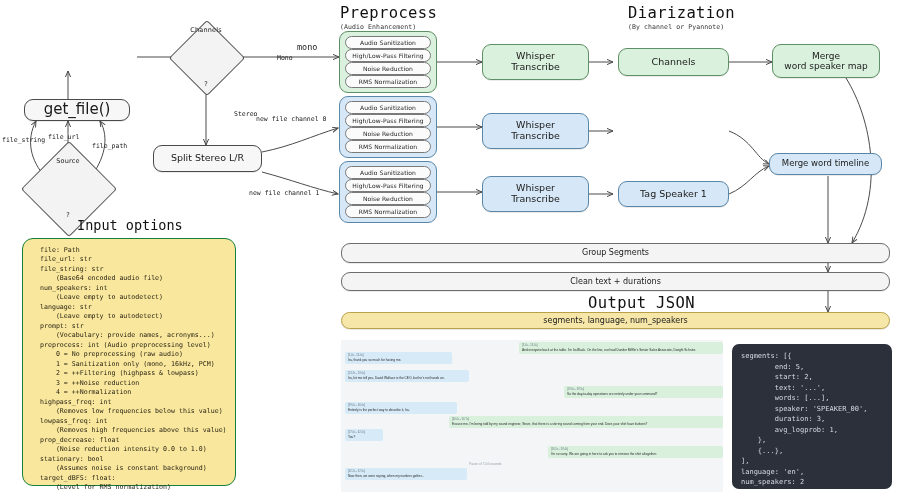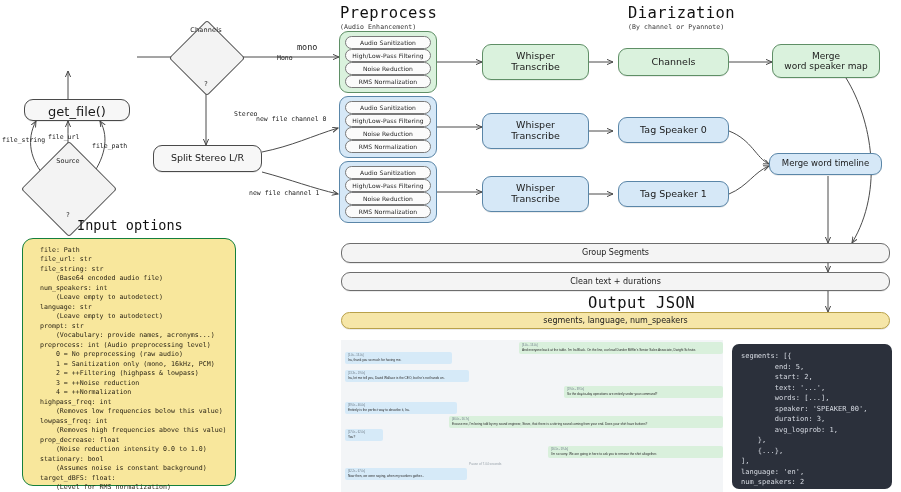--- a/index.html
+++ b/index.html
@@ -115,21 +115,21 @@
     <path d="M846,78 C872,120 884,190 852,243" marker-end="url(#ah)"></path>
 
     <path d="M828,176 L828,243" marker-end="url(#ah)"></path>
 
     <path d="M828,263 L828,272" marker-end="url(#ah)"></path>
 
     <path d="M828,291 L828,312" marker-end="url(#ah)"></path>
   </svg>
 
 
-  <div class="n box" style="left:24px;top:99px;width:106px;height:22px;font-size:13px;align-items:flex-end;">
+  <div class="n box" style="left:24px;top:99px;width:106px;height:22px;font-size:15px;">
     <span>get_file()</span>
   </div>
 
   <div class="diamond" style="left:35px;top:155px;width:66px;height:66px;">
     <div class="dsh"></div>
     <div class="dtx">
       <span>Source</span>
       <span>?</span>
     </div>
   </div>
@@ -225,23 +225,20 @@
   </div>
 
   <div class="hdr" style="left:628px;top:4px;">
     <div class="t">Diarization</div>
     <div class="s">(By channel or Pyannote)</div>
   </div>
 
   <div class="n box green" style="left:618px;top:48px;width:111px;height:28px;font-size:9.5px;">
     <span>Channels</span>
   </div>
-  <div class="n box blue" style="left:618px;top:117px;width:111px;height:26px;font-size:9.5px;">
-    <span>Tag Speaker 0</span>
-  </div>
   <div class="n box blue" style="left:618px;top:181px;width:111px;height:26px;font-size:9.5px;">
     <span>Tag Speaker 1</span>
   </div>
 
   <div class="n box green" style="left:772px;top:44px;width:108px;height:34px;font-size:9px;white-space:pre-line;">
     <span>Merge
 word speaker map</span>
   </div>
 
   <div class="n box blue" style="left:769px;top:153px;width:113px;height:22px;font-size:8.5px;">

